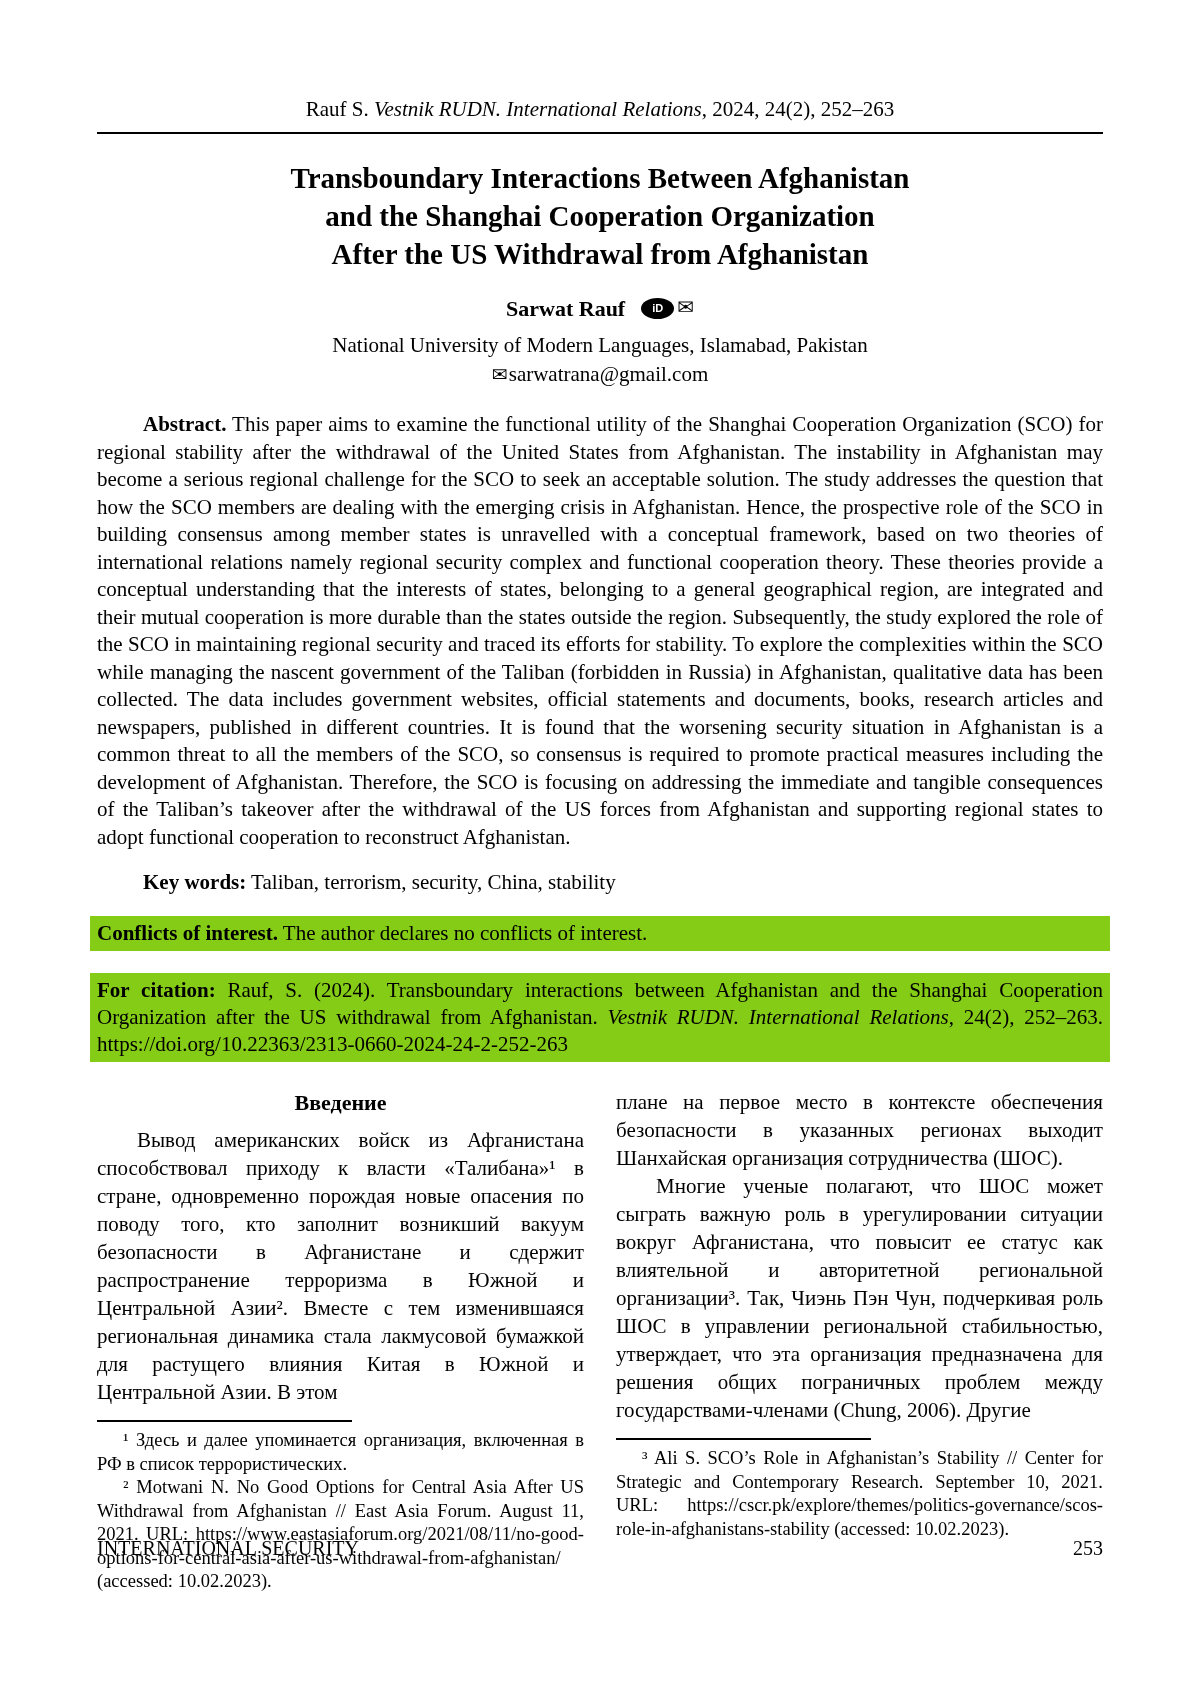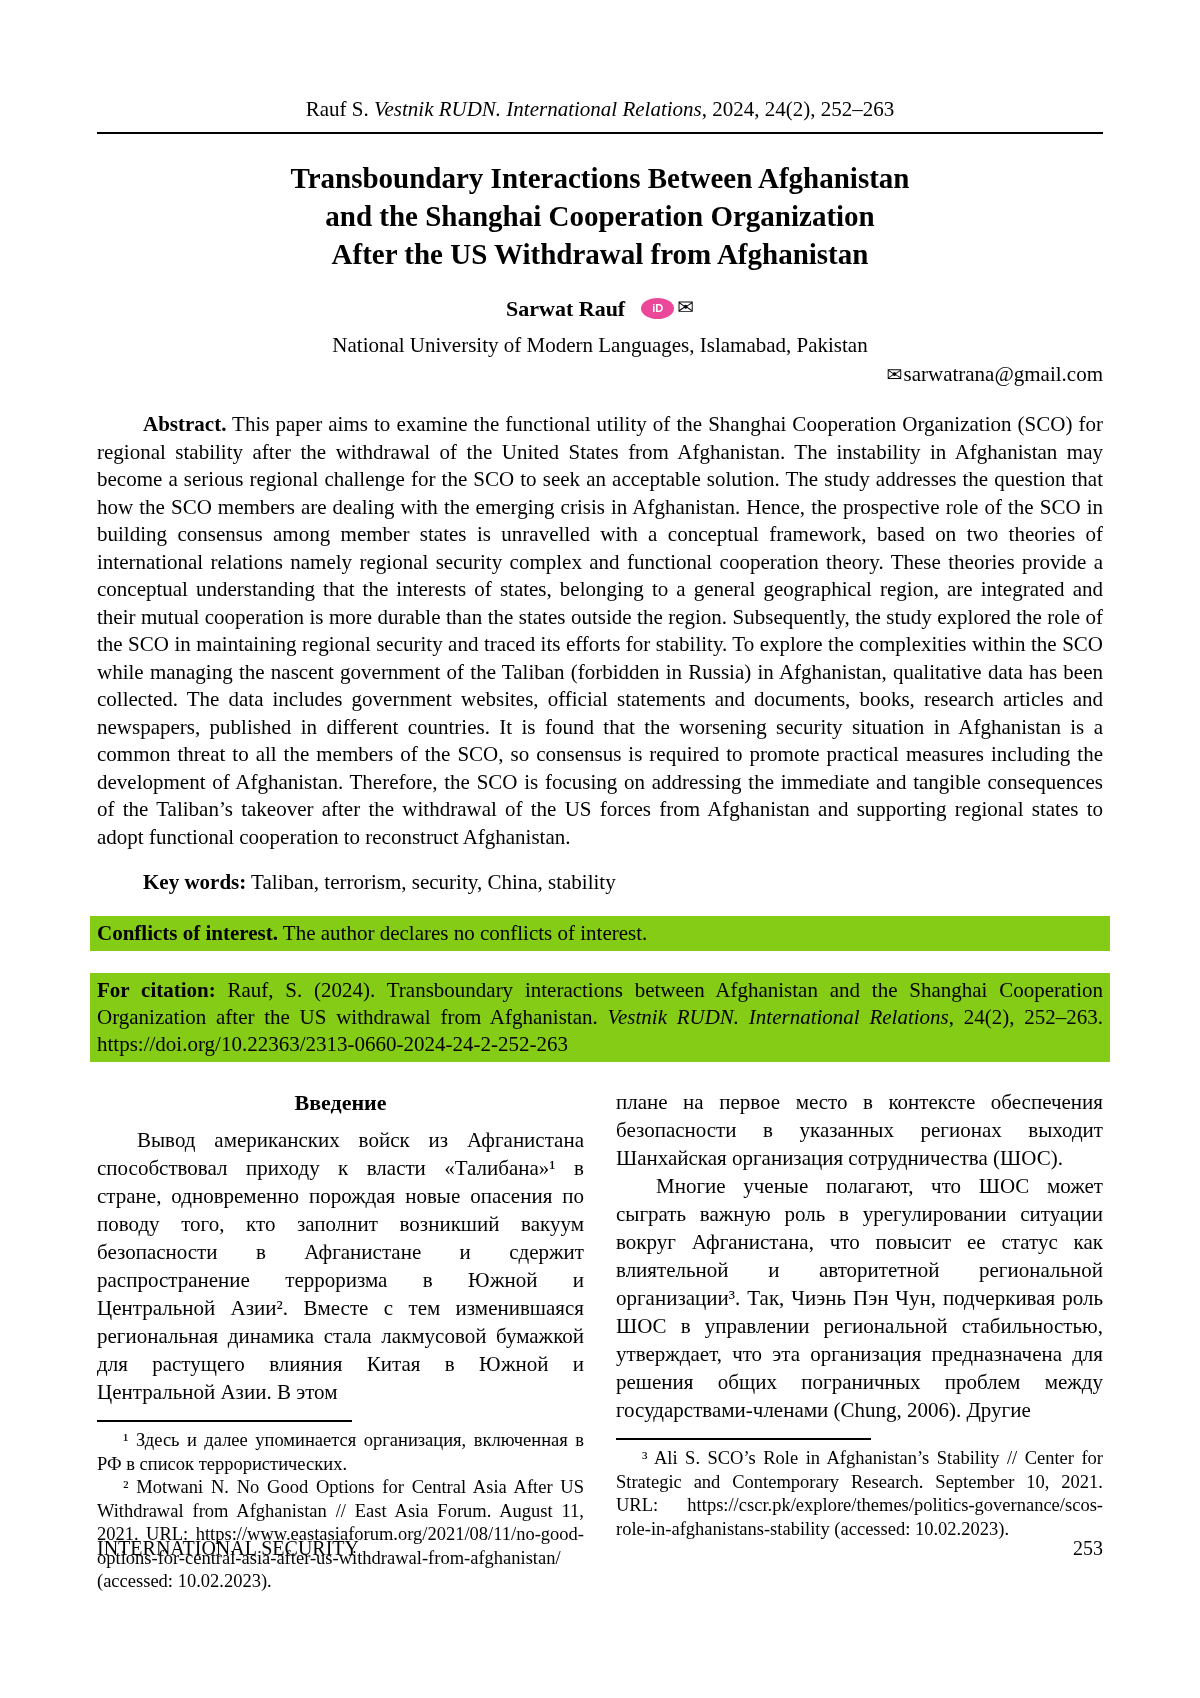--- a/index.html
+++ b/index.html
@@ -14,28 +14,28 @@
   .running-head { text-align:center; font-size:21px; line-height:23px; }
   .it { font-style:italic; }
   .head-rule { border-bottom:2px solid #000; margin-top:11px; }
 
   .title { text-align:center; font-size:29px; line-height:38px; font-weight:bold; margin:25px 0 0 0; }
 
   .author-line { text-align:center; margin-top:22px; font-size:22px; }
   .author-name { font-weight:bold; }
   .orcid {
     display:inline-block; width:33px; height:21px; border-radius:50%;
-    background:#ec4899; color:#fff;
+    background:#000000; color:#fff;
     font-family:"Liberation Sans","DejaVu Sans",sans-serif;
     font-size:11px; font-weight:bold; line-height:21px; text-align:center;
     vertical-align:4px; margin-left:16px; cursor:pointer;
   }
   .mail-glyph { font-size:20px; vertical-align:2px; margin-left:3px; font-weight:normal; }
   .affiliation { text-align:center; font-size:21px; margin-top:11px; }
-  .email-line { text-align:right; font-size:21px; margin-top:4px; }
+  .email-line { text-align:center; font-size:21px; margin-top:4px; }
   .email-line .env { font-size:19px; margin-right:1px; }
 
   .abstract { font-size:21px; line-height:27.5px; text-align:justify; text-indent:46px; margin:24px 0 0 0; }
   .keywords { font-size:21px; line-height:27px; text-indent:46px; margin:18px 0 0 0; }
 
   .box { background:#84cc16; font-size:21px; line-height:27px; padding:4px 7px; text-align:justify; }
   .box.conflicts { margin:20px -7px 0 -7px; }
   .box.citation  { margin:22px -7px 13px -7px; }
 
   .columns { display:flex; gap:32px; margin-top:26px; }

